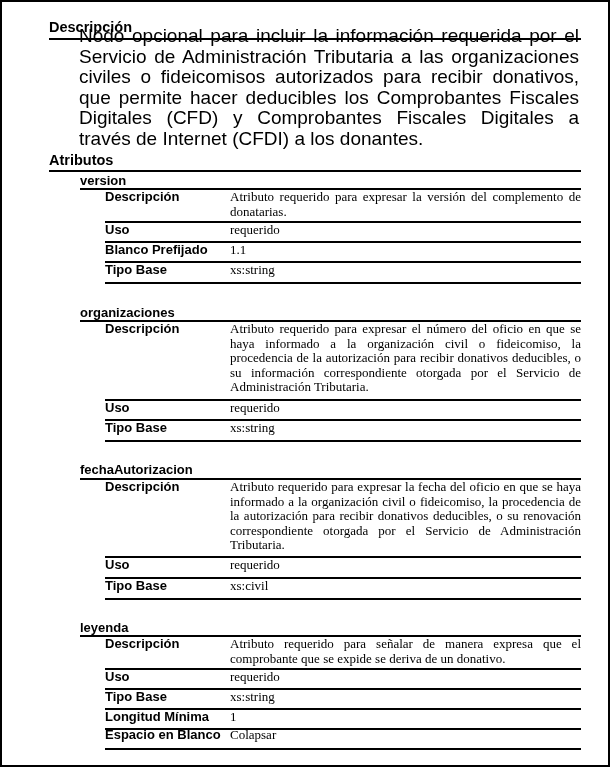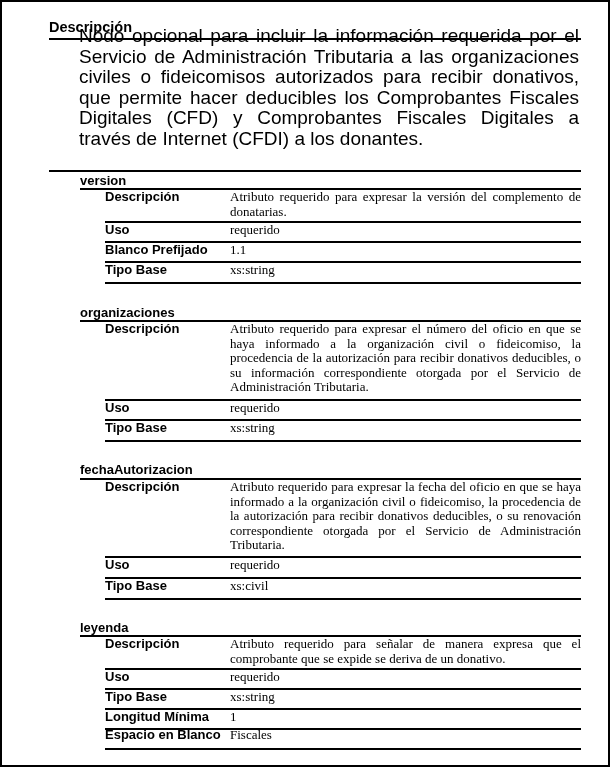--- a/index.html
+++ b/index.html
@@ -34,20 +34,21 @@
 </style>
 </head>
 <body>
 
 <div class="page">
 
   <div class="sec-title" style="top:16px;">Descripción</div>
   <div class="sec-rule" style="top:36px; width:532px;"></div>
   <div class="intro" style="width:500px;">Nodo opcional para incluir la información requerida por el Servicio de Administración Tributaria a las organizaciones civiles o fideicomisos autorizados para recibir donativos, que permite hacer deducibles los Comprobantes Fiscales Digitales (CFD) y Comprobantes Fiscales Digitales a través de Internet (CFDI) a los donantes.</div>
 
+  <div class="sec-title" style="top:149px;">Atributos</div>
   <div class="sec-rule" style="top:168px; width:532px;"></div>
 
   <div class="attr-name" style="top:171px;">version</div>
   <div class="attr-rule" style="top:186px;"></div>
   <div class="row" style="top:188px;">
     <span class="k">Descripción</span>
     <span class="v">Atributo requerido para expresar la versión del complemento de donatarias.</span>
   </div>
   <div class="row-rule" style="top:219px;"></div>
   <div class="row" style="top:221px;">
@@ -119,17 +120,17 @@
     <span class="v">xs:string</span>
   </div>
   <div class="row-rule" style="top:706px;"></div>
   <div class="row" style="top:708px;">
     <span class="k">Longitud Mínima</span>
     <span class="v">1</span>
   </div>
   <div class="row-rule" style="top:726px;"></div>
   <div class="row" style="top:726px;">
     <span class="k">Espacio en Blanco</span>
-    <span class="v">Fiscales</span>
+    <span class="v">Colapsar</span>
   </div>
   <div class="row-rule" style="top:746px;"></div>
 
 </div>
 
 </body></html>

